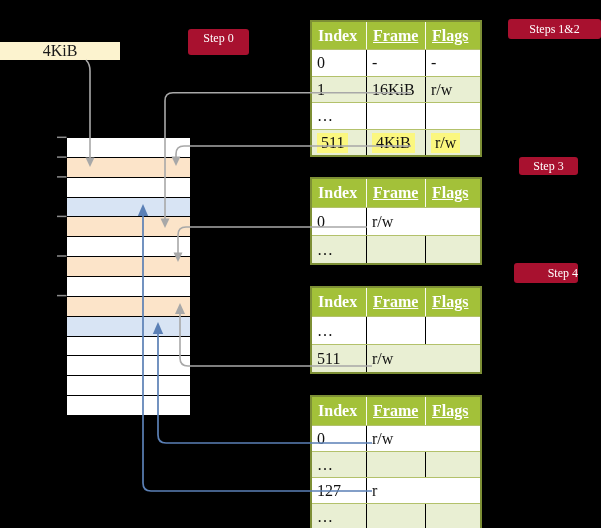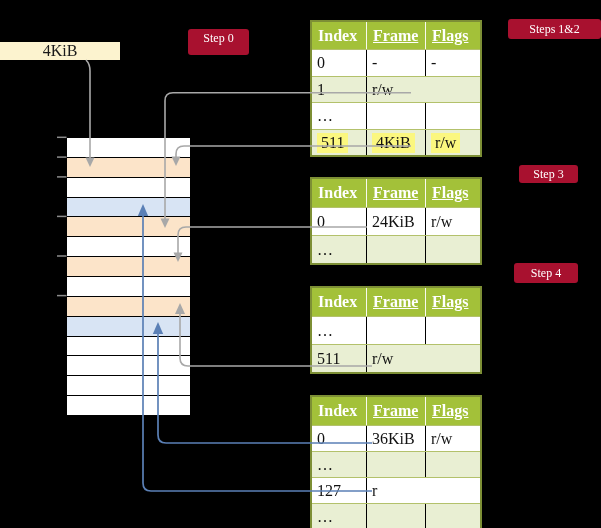--- a/index.html
+++ b/index.html
@@ -12,22 +12,22 @@
     position:absolute;left:0;top:42px;width:120px;height:18px;
     line-height:18px;text-align:center;font-size:16px;color:#1a1a1a;
   }
   
   .badge{
     position:absolute;color:#fff;text-align:center;border-radius:3px;
     font-size:12px;
   }
   .badge-step0 {left:188px;top:29px;width:61px;height:26px;line-height:19px;}
   .badge-steps12{left:508px;top:19px;width:93px;height:20px;line-height:20px;}
-  .badge-step3 {left:519px;top:157px;width:59px;height:18px;line-height:18px;margin-top:8px;}
-  .badge-step4 {left:514px;top:263px;width:64px;height:20px;line-height:20px;}
+  .badge-step3 {left:519px;top:157px;width:59px;height:18px;line-height:18px;}
+  .badge-step4 {left:514px;top:263px;width:64px;height:20px;line-height:20px;text-align:right;}
   
   .mem-col{
     position:absolute;left:67px;top:138px;width:123px;height:277px;
     display:flex;flex-direction:column;
   }
   .mem-row{flex:1;background:#fff;}
   .mem-row + .mem-row{border-top:1.4px solid #000;}
   
   .pt{
     position:absolute;left:310px;width:172px;box-sizing:border-box;
@@ -85,20 +85,21 @@
       <div class="pt-th">Frame</div>
       <div class="pt-th">Flags</div>
     </div>
     <div class="pt-row">
       <div class="pt-td">0</div>
       <div class="pt-td">-</div>
       <div class="pt-td">-</div>
     </div>
     <div class="pt-row" style="background: rgb(233, 239, 211);">
       <div class="pt-td">1</div>
+      <div class="pt-td">16KiB</div>
       <div class="pt-td">r/w</div>
     </div>
     <div class="pt-row">
       <div class="pt-td">…</div>
       <div class="pt-td"></div>
       <div class="pt-td"></div>
     </div>
     <div class="pt-row" style="background: rgb(233, 239, 211);">
       <div class="pt-td"><span class="hl" style="background: rgb(251, 247, 127);">511</span></div>
       <div class="pt-td"><span class="hl" style="background: rgb(251, 247, 127);">4KiB</span></div>
@@ -107,21 +108,20 @@
   </div>
 
   <div class="pt" style="top:177px;--hh:28px;--rh:27px;">
     <div class="pt-head" style="background: rgb(163, 193, 57);">
       <div class="pt-th">Index</div>
       <div class="pt-th">Frame</div>
       <div class="pt-th">Flags</div>
     </div>
     <div class="pt-row">
       <div class="pt-td">0</div>
-      <div class="pt-td">24KiB</div>
       <div class="pt-td">r/w</div>
     </div>
     <div class="pt-row" style="background: rgb(233, 239, 211);">
       <div class="pt-td">…</div>
       <div class="pt-td"></div>
       <div class="pt-td"></div>
     </div>
   </div>
 
   <div class="pt" style="top:286px;--hh:28px;--rh:27px;">
@@ -142,21 +142,20 @@
   </div>
 
   <div class="pt" style="top:395px;--hh:28px;--rh:25px;">
     <div class="pt-head" style="background: rgb(163, 193, 57);">
       <div class="pt-th">Index</div>
       <div class="pt-th">Frame</div>
       <div class="pt-th">Flags</div>
     </div>
     <div class="pt-row">
       <div class="pt-td">0</div>
-      <div class="pt-td">36KiB</div>
       <div class="pt-td">r/w</div>
     </div>
     <div class="pt-row" style="background: rgb(233, 239, 211);">
       <div class="pt-td">…</div>
       <div class="pt-td"></div>
       <div class="pt-td"></div>
     </div>
     <div class="pt-row">
       <div class="pt-td">127</div>
       <div class="pt-td">r</div>

